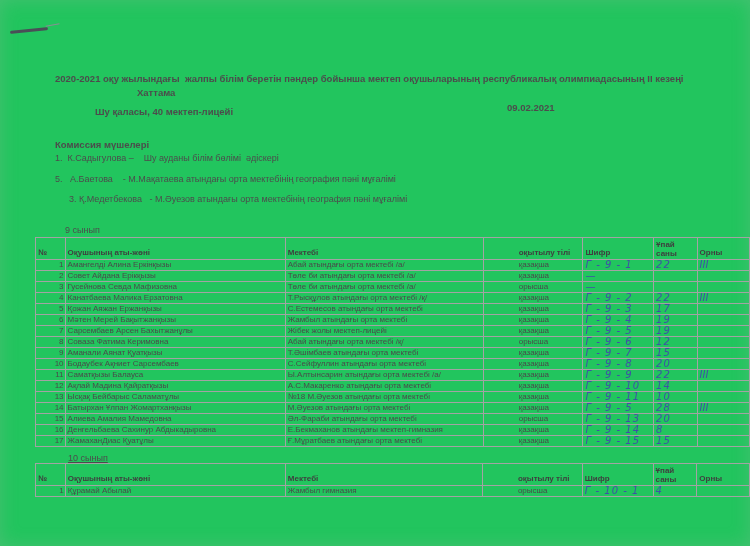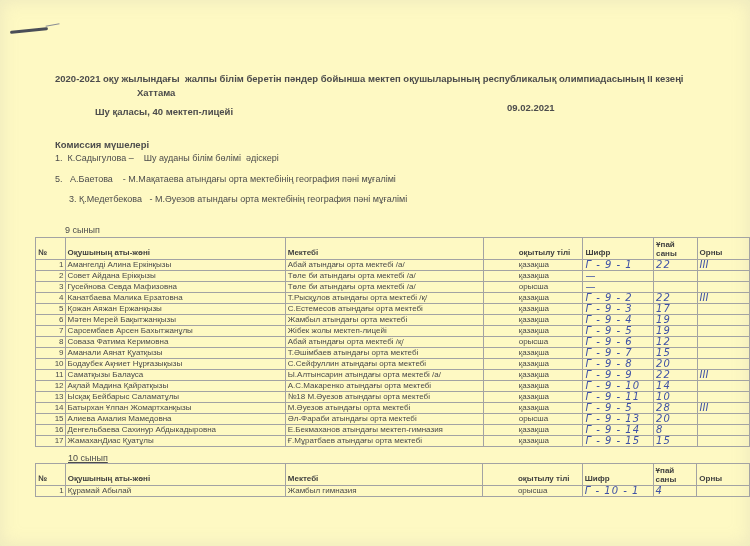--- a/index.html
+++ b/index.html
@@ -1,19 +1,19 @@
 <!DOCTYPE html>
 <html><head>
 <meta charset="utf-8">
 <style>
   html,body{margin:0;padding:0;}
   .page{
     position:relative;
     width:750px;height:546px;
-    background:#fef9c3;
+    background:#22c55e;
     font-family:"Liberation Sans", sans-serif;
     color:#474747;
     overflow:hidden;
     box-shadow:inset 0 0 18px rgba(180,180,175,.25);
   }
   .abs{position:absolute;}
   .pen-mark{
     left:10px;top:29px;width:38px;height:3px;
     background:#4a4e57;border-radius:2px;
     transform:rotate(-6deg);
@@ -187,21 +187,21 @@
           <td class="col-num">9</td>
           <td class="col-name">Аманали Аянат Қуатқызы</td>
           <td class="col-school">Т.Әшімбаев атындағы орта мектебі</td>
           <td class="col-lang">қазақша</td>
           <td class="col-cipher hw">Г - 9 - 7</td>
           <td class="col-score hw">15</td>
           <td class="col-place hw"></td>
         </tr>
         <tr>
           <td class="col-num">10</td>
-          <td class="col-name">Бодаубек Ақниет Нұрғазықызы</td>
+          <td class="col-name">Бодаубек Ақниет Сарсембаев</td>
           <td class="col-school">С.Сейфуллин атындағы орта мектебі</td>
           <td class="col-lang">қазақша</td>
           <td class="col-cipher hw">Г - 9 - 8</td>
           <td class="col-score hw">20</td>
           <td class="col-place hw"></td>
         </tr>
         <tr>
           <td class="col-num">11</td>
           <td class="col-name">Саматқызы Балауса</td>
           <td class="col-school">Ы.Алтынсарин атындағы орта мектебі /а/</td>

